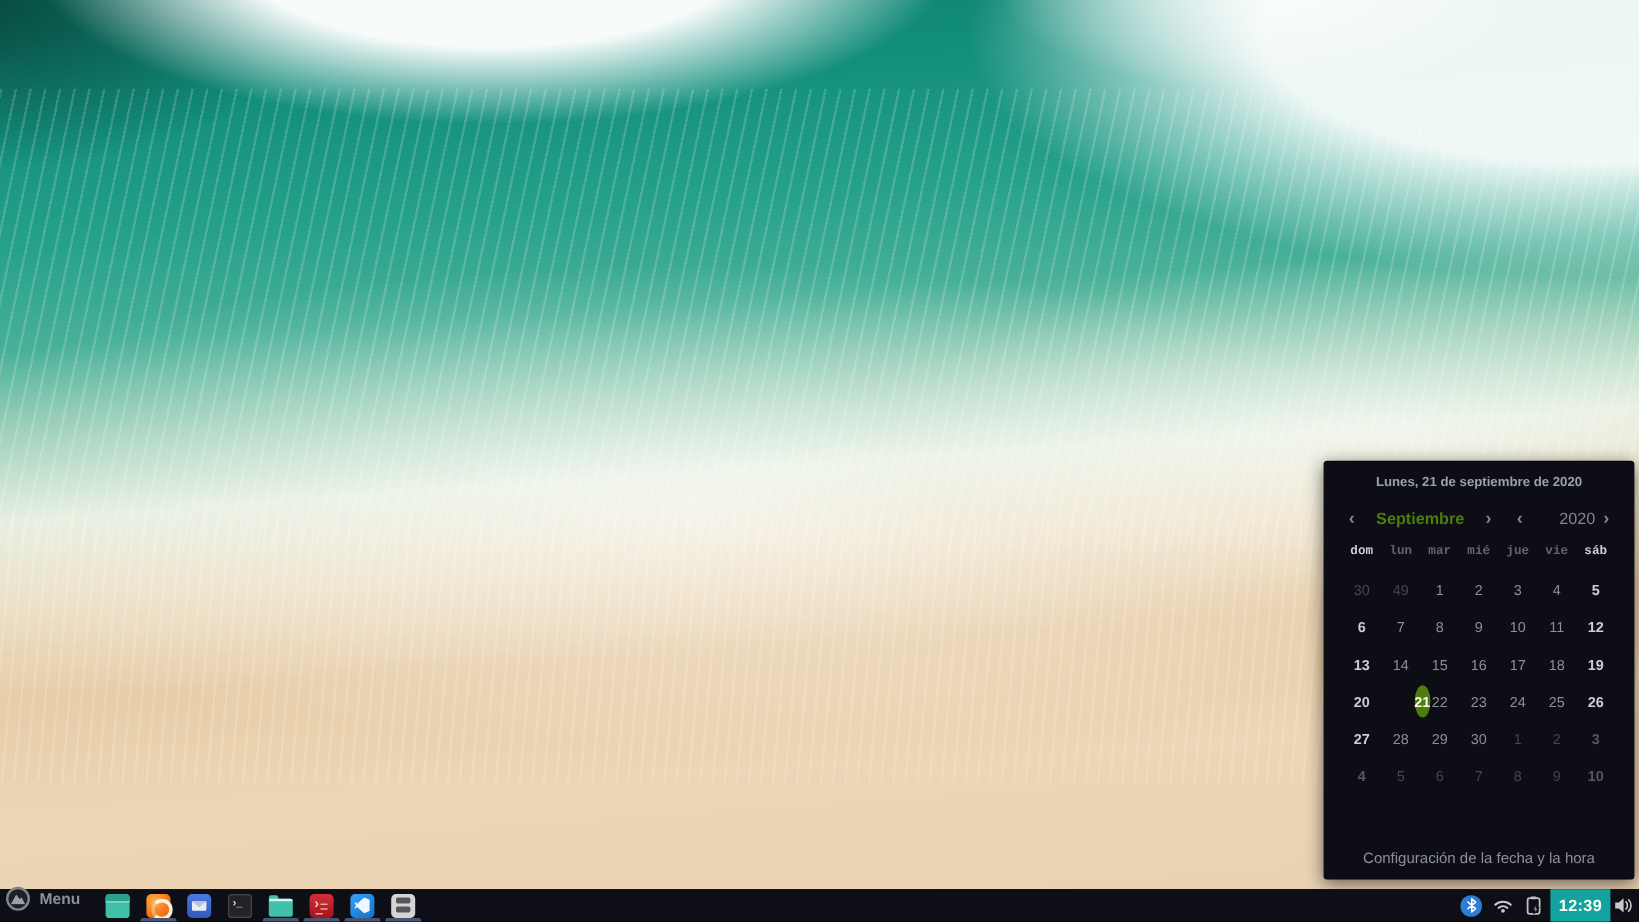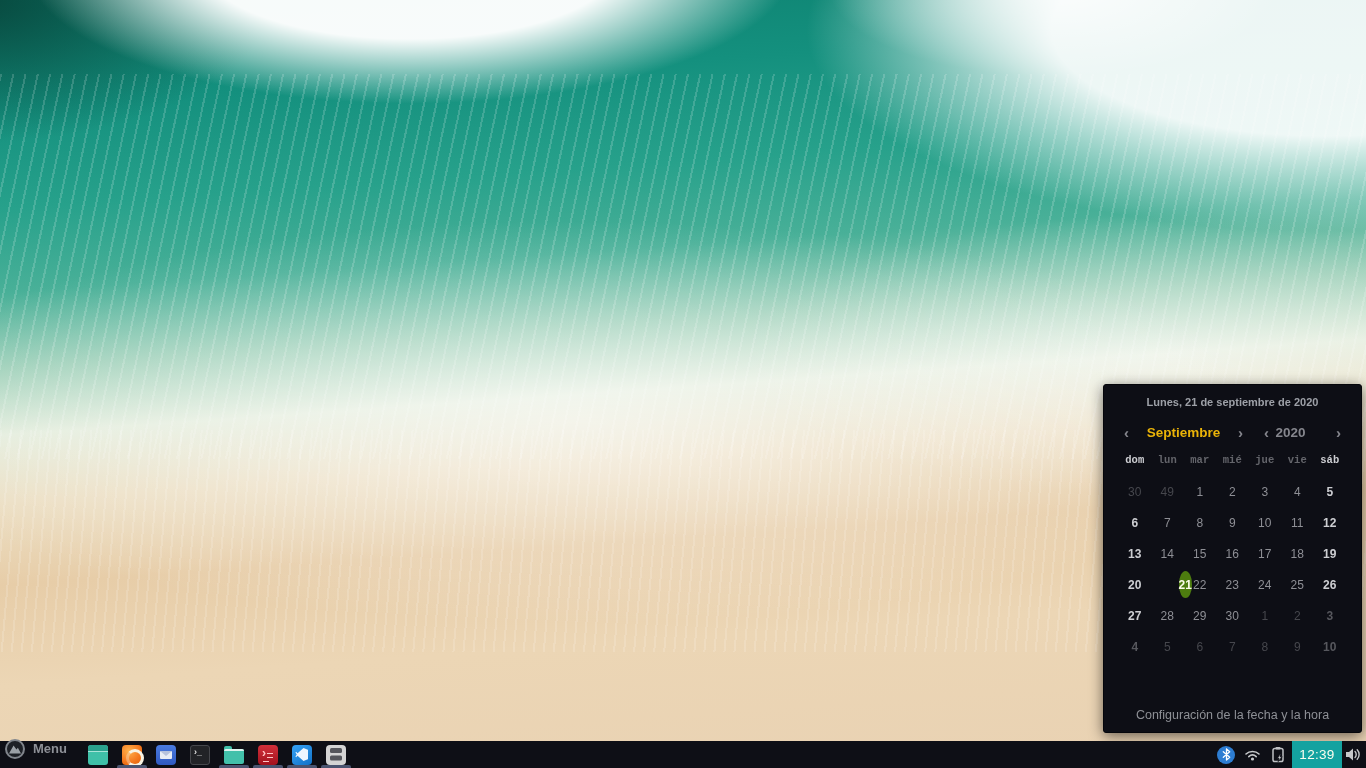--- a/index.html
+++ b/index.html
@@ -25,22 +25,22 @@
     opacity:.3; }
 
   
   .calendar-popup { position:absolute; left:1103px; top:384px; width:259px; height:349px;
     background:#0d0e15; border:1px solid #05060b; border-radius:3px;
     box-shadow:0 3px 14px rgba(0,0,0,.55); color:#8e8f95; z-index:5; }
   .cal-title { margin-top:11px; text-align:center; font-size:11px; font-weight:bold; color:#9da0a7; }
   .cal-nav { margin-top:17px; display:flex; justify-content:center; align-items:center; }
   .cal-chev { width:18px; text-align:center; font-size:15px; line-height:15px; color:#85868d;
     font-weight:bold; cursor:default; user-select:none; }
-  .cal-month-label { width:96px; text-align:center; font-size:13.5px; font-weight:bold; color:#eab308; }
-  .cal-year-label  { width:54px; text-align:left; font-size:13.5px; font-weight:bold; color:#85868d; }
+  .cal-month-label { width:96px; text-align:center; font-size:13.5px; font-weight:bold; color:#4d7c0f; }
+  .cal-year-label  { width:54px; text-align:right; font-size:13.5px; font-weight:normal; color:#85868d; }
   .cal-nav .gap { width:8px; }
   .cal-dow { margin:14px auto 0; width:228px; display:grid; grid-template-columns:repeat(7,32.5px); }
   .cal-dow span { text-align:center; font-size:10.5px; font-weight:bold; color:#64656b;font-family:Liberation Mono, monospace; }
   .cal-dow span.wk { color:#cdced2; }
   .cal-grid { margin:10px auto 0; width:228px; display:grid;
     grid-template-columns:repeat(7,32.5px); grid-auto-rows:31px; }
   .cal-cell { display:flex; align-items:center; justify-content:center; font-size:12px; }
   .cal-cell.s-dim  { color:#46474d; }
   .cal-cell.s-dimb { color:#56575d; font-weight:bold; }
   .cal-cell.s-norm { color:#8e8f95; }
@@ -107,21 +107,21 @@
 
   .panel-spacer { flex:1; }
 
   .tray { display:flex; align-items:center; gap:9px; margin-right:6px; }
   .tray-icon { display:flex; align-items:center; justify-content:center; }
   .bt-circle { width:18px; height:18px; border-radius:50%; background:#2d7dd2;
     display:flex; align-items:center; justify-content:center; }
 
   .clock-applet { height:27px; min-width:50px; padding:0 5px; background:#14a2a0;
     display:flex; align-items:center; justify-content:center;
-    color:#fdfdee; font-size:13.5px; font-weight:normal; letter-spacing:.3px; }
+    color:#fdfdee; font-size:13.5px; font-weight:bold; letter-spacing:.3px; }
   .volume-wrap { width:22px; display:flex; align-items:center; justify-content:center; margin-right:2px; }
 </style>
 </head>
 <body>
 
 <div class="wallpaper"></div>
 
 <div class="calendar-popup">
   <div class="cal-title">Lunes, 21 de septiembre de 2020</div>
   <div class="cal-nav">

